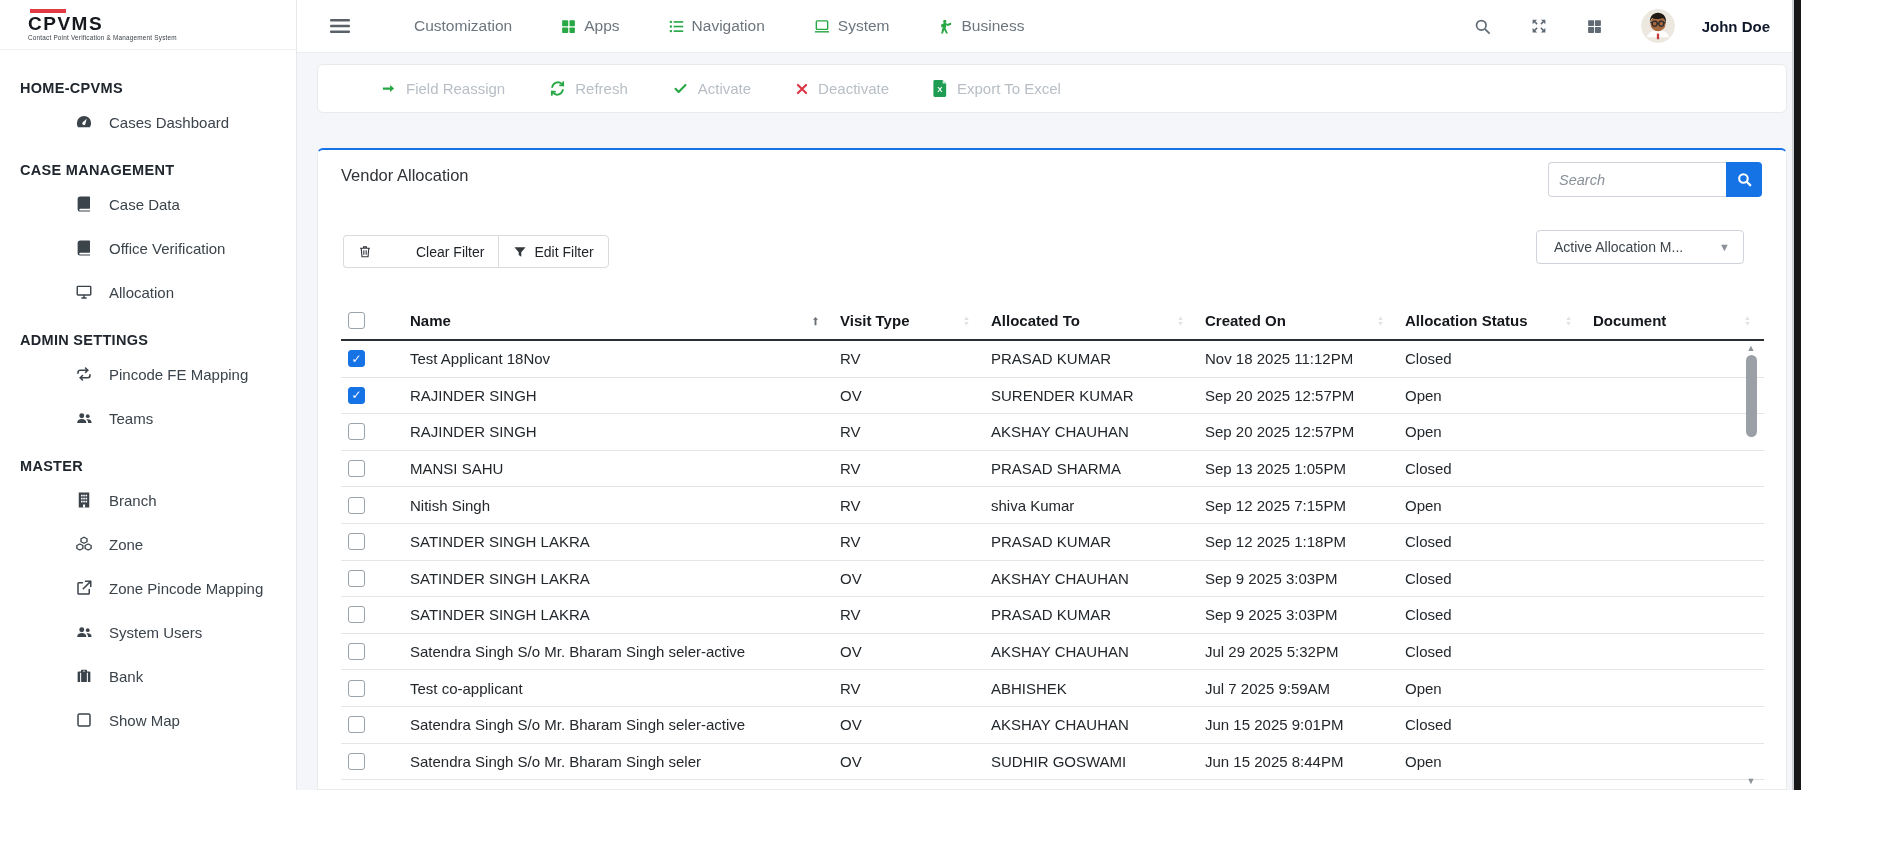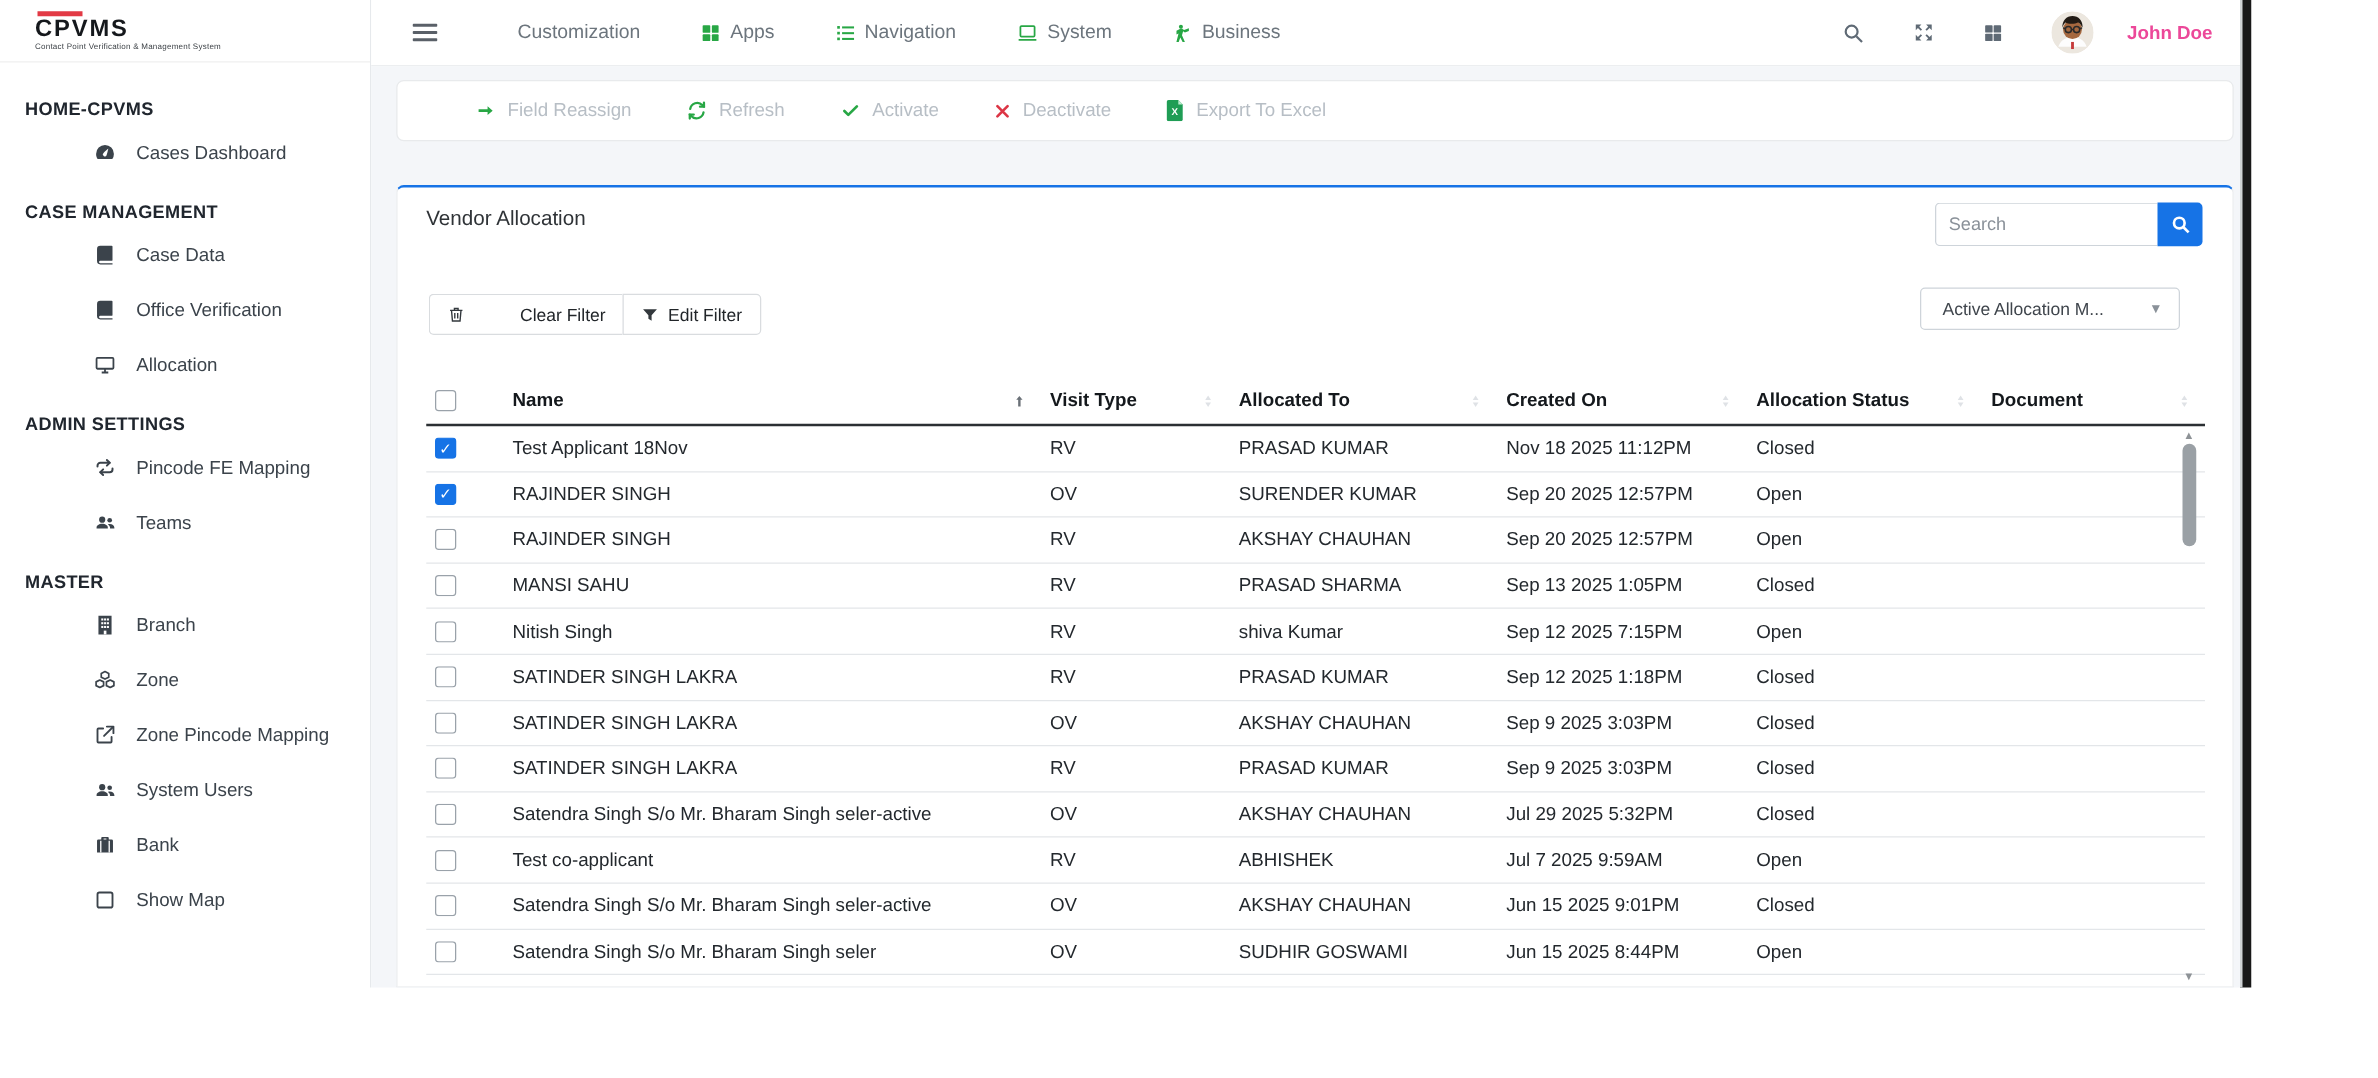--- a/index.html
+++ b/index.html
@@ -24,33 +24,33 @@
   
   .topbar { position:absolute; left:297px; top:0; width:1495px; height:53px; background:#fff; border-bottom:1px solid #eceef0; display:flex; align-items:center; }
   .hamburger { margin-left:33px; color:#5a6068; cursor:pointer; display:flex; }
   .topnav { display:flex; align-items:center; gap:48px; margin-left:64px; }
   .topnav-item { display:flex; align-items:center; gap:7px; font-size:15.5px; color:#6c757d; cursor:pointer; }
   .gico { color:#28a745; display:flex; }
   .top-right { margin-left:auto; display:flex; align-items:center; gap:38px; margin-right:22px; }
   .tico { color:#5f6a75; cursor:pointer; display:flex; }
   .userbox { display:flex; align-items:center; gap:11px; cursor:pointer; }
   .avatar { width:34px; height:34px; border-radius:50%; overflow:hidden; flex:0 0 34px; }
-  .username { font-size:15px; font-weight:700; color:#ec4899;margin-left:16px; }
+  .username { font-size:15px; font-weight:700; color:#0f172a;margin-left:16px; }
 
   
   .main { position:absolute; left:297px; top:53px; width:1495px; height:737px; background:#f4f6f9; }
 
   .toolbar-card { position:absolute; left:20px; top:11px; width:1470px; height:49px; background:#fff; border:1px solid #e8eaec; border-radius:6px; display:flex; align-items:center; gap:44px; padding-left:62px; }
   .tb-action { display:flex; align-items:center; gap:9px; font-size:15px; color:#b7bec5; cursor:pointer; }
   .tb-ico { display:flex; }
 
   .panel { position:absolute; left:20px; top:95px; width:1470px; height:642px; background:#fff; border:1px solid #e8eaec; border-top:2px solid #1673e6; border-radius:6px 6px 0 0; }
   .panel-title { position:absolute; left:23px; top:16px; font-size:16.5px; color:#2f3337;text-align:center; }
   .searchbox { position:absolute; top:12px; right:24px; display:flex; }
-  .searchbox input { width:178px; height:35px; border:1px solid #ced4da; border-right:none; border-radius:4px 0 0 4px; padding:0 10px; font-size:14.5px; color:#3f454c; outline:none; font-family:inherit; }
+  .searchbox input { width:178px; height:35px; border:1px solid #ced4da; border-right:none; border-radius:4px 0 0 4px; padding:0 10px; font-size:14.5px; color:#3f454c; outline:none; font-family:inherit;font-style:italic; }
   .searchbox input::placeholder { color:#8a9199; }
   .search-btn { width:36px; height:35px; background:#1673e6; border:none; border-radius:0 4px 4px 0; color:#fff; display:flex; align-items:center; justify-content:center; cursor:pointer; }
 
   .filter-group { position:absolute; left:25px; top:85px; display:flex; }
   .filter-btn { display:flex; align-items:center; gap:7px; height:33px; padding:0 14px; background:#fff; border:1px solid #d9dcdf; font-size:14px; color:#212529; cursor:pointer; }
   .filter-btn:first-child { border-radius:4px 0 0 4px; border-right:none;gap:44px; }
   .filter-btn:last-child { border-radius:0 4px 4px 0; }
 
   .dropdown { position:absolute; top:80px; right:42px; width:208px; height:34px; border:1px solid #ced4da; border-radius:4px; display:flex; align-items:center; justify-content:space-between; padding:0 13px 0 17px; font-size:14px; color:#3f454c; cursor:pointer; background:#fff; }
   .chev { color:#8a9199; font-size:11px; }

